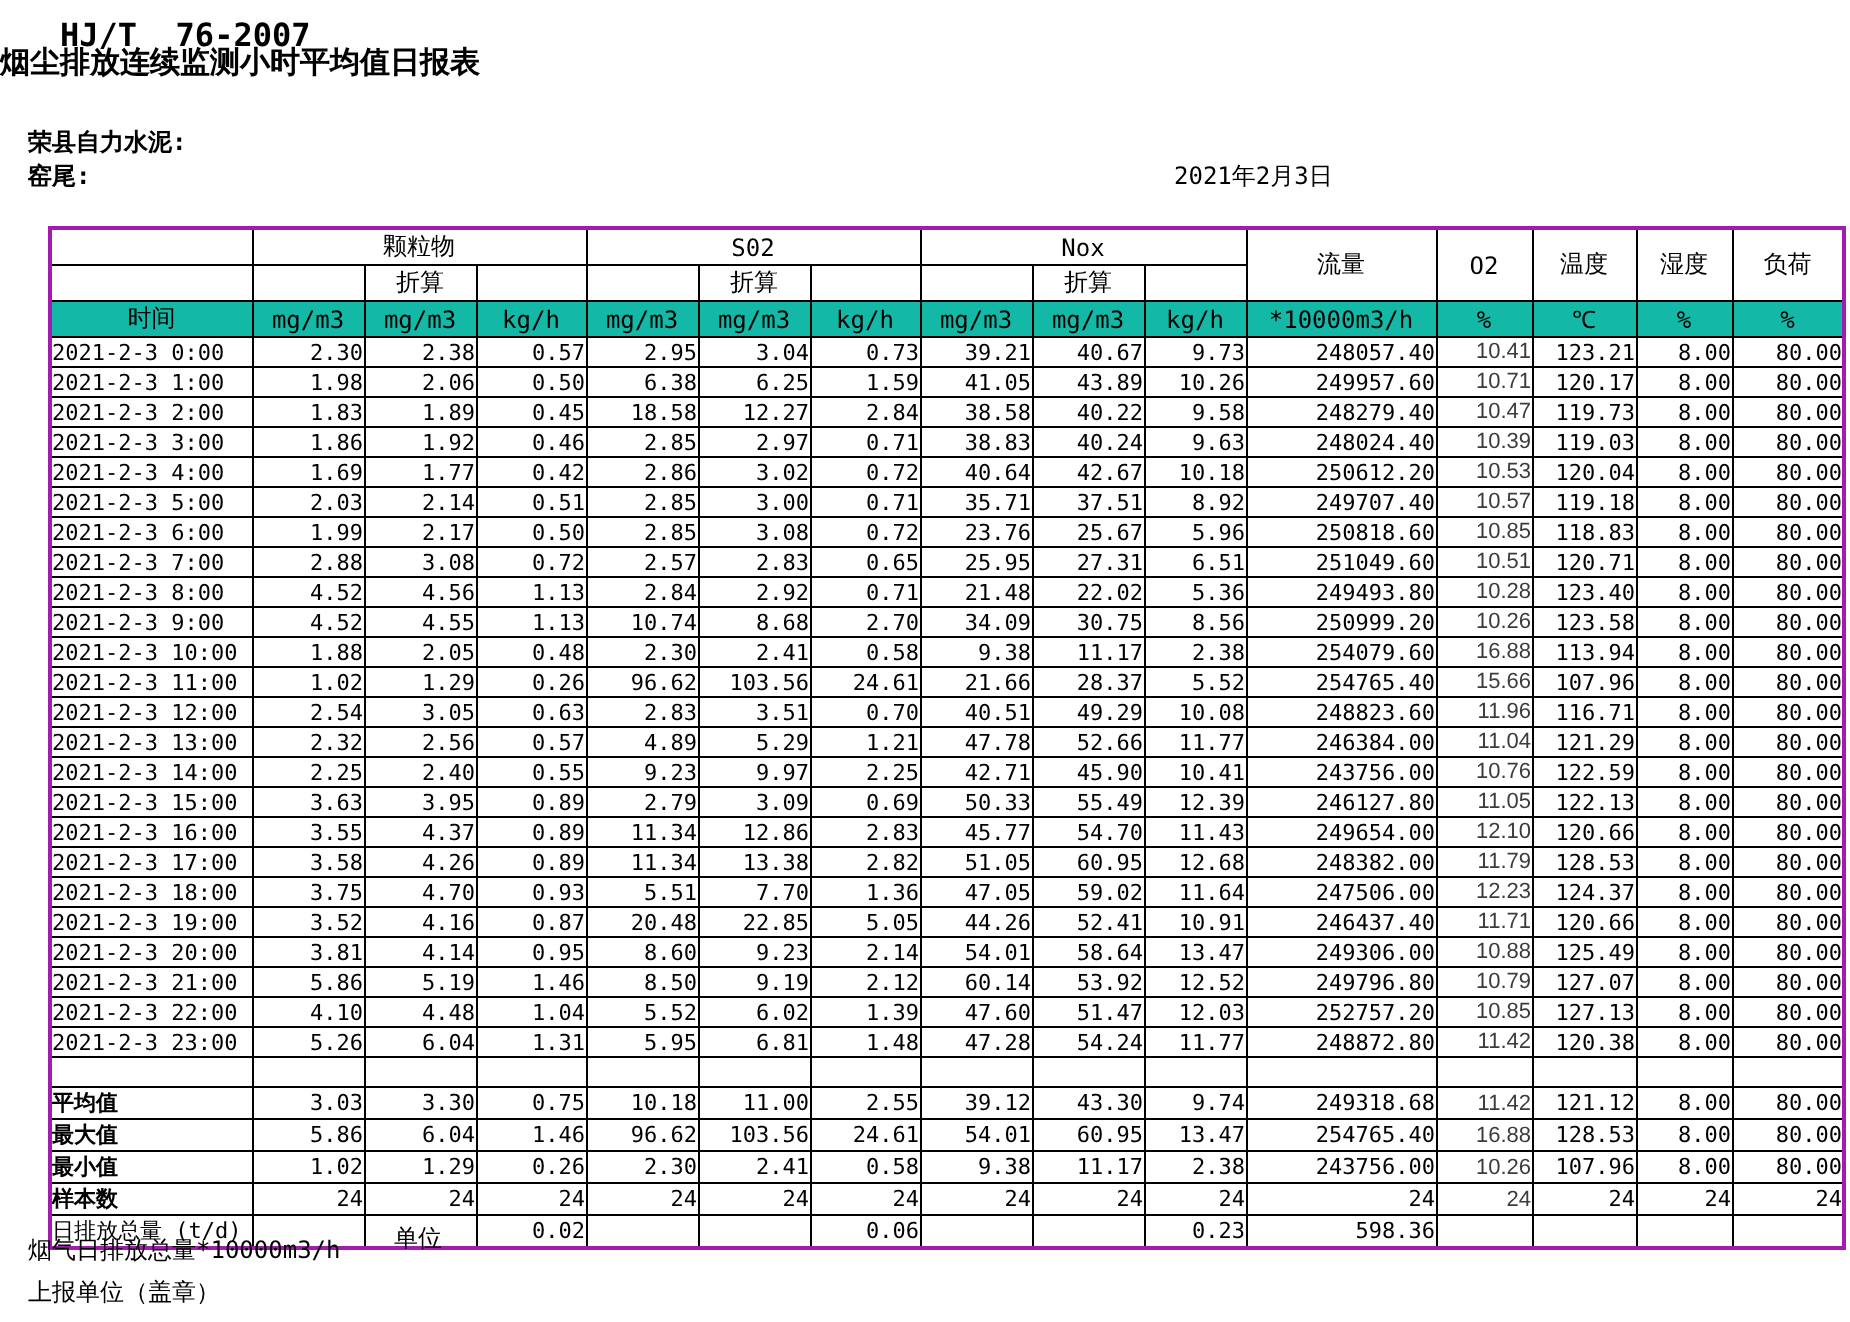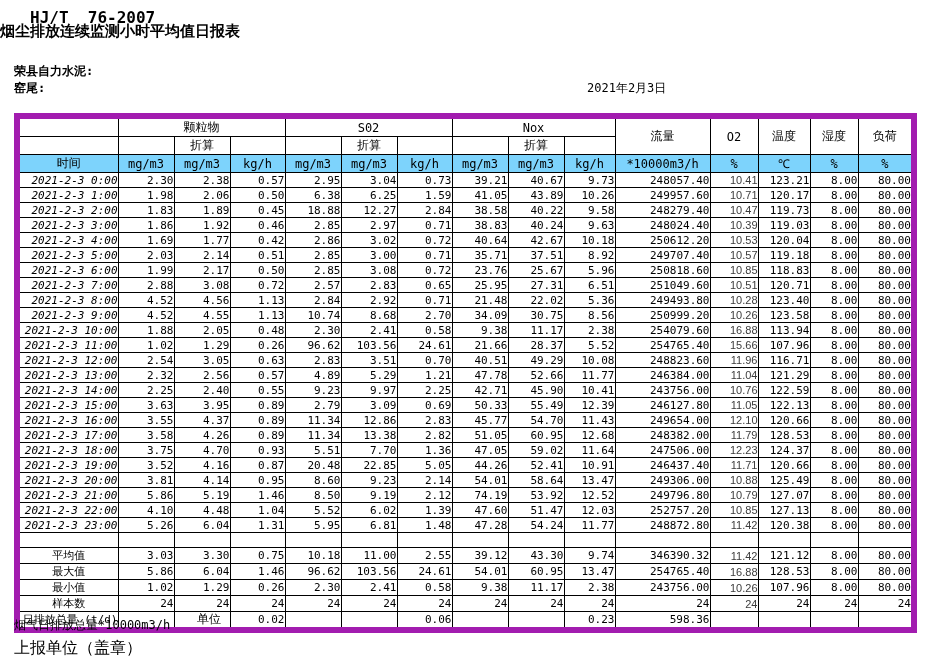--- a/index.html
+++ b/index.html
@@ -8,42 +8,42 @@
     font-family:"DejaVu Sans Mono","Liberation Mono",monospace;
     position:relative;overflow:hidden;
   }
   .abs{position:absolute;white-space:pre;}
   #std{left:30px;top:8px;font-weight:bold;font-size:16px;}
   #title{left:0;top:22px;width:660px;text-align:left;font-weight:bold;font-size:15px;}
   #company{left:14px;top:63px;font-weight:bold;font-size:12px;}
   #station{left:14px;top:80px;font-weight:bold;font-size:12px;}
   #date{left:560px;top:80px;font-size:12px;margin-left:27px;}
   #f1{left:14px;top:617px;font-size:12px;}
-  #f2{left:14px;top:638px;font-size:16px;}
+  #f2{left:14px;top:638px;font-size:12px;}
   #f3{left:197px;top:611px;font-size:12px;}
 
   table#report-table{
     border-collapse:collapse;table-layout:fixed;
-    position:absolute;left:14px;top:113px;
-    border:6px solid #a21caf;
+    position:absolute;left:24px;top:113px;
+    border:2px solid #a21caf;
   }
   #report-table td{
     border:1px solid #000;font-size:11px;padding:0;
     overflow:hidden;white-space:nowrap;vertical-align:middle;
   }
   #report-table thead td{text-align:center;font-size:12px;}
   #report-table thead tr{height:14px;}
   #report-table tbody tr{height:15px;}
-  tr.green td{background:#7dd3fc;border-bottom:2px solid #000;font-size:11px;}
-  td.timecell{text-align:right;padding-right:2px;font-style:italic;}
+  tr.green td{background:#14b8a6;border-bottom:2px solid #000;font-size:11px;}
+  td.timecell{text-align:left;padding-right:2px;}
   td.num{text-align:right;padding-right:8px;}
   tr.sumrow{height:14px;}
   tr.sumrow td.num{padding-right:3px;}
-  td.sumlabel{text-align:center;padding-right:2px;font-size:12px;}
-  td.totlabel{text-align:right;padding-left:0;font-size:12px;overflow:visible;margin-top:34px;}
+  td.sumlabel{text-align:left;padding-right:2px;font-size:12px;font-weight:bold;}
+  td.totlabel{text-align:left;padding-left:0;font-size:12px;overflow:visible;margin-top:34px;}
   td.o2col{font-family:"Liberation Sans",sans-serif;font-size:10px;color:#3c3c3c;}
   tr.spacer{height:19px;}
 </style>
 </head>
 <body>
 
 <div id="std" class="abs">HJ/T  76-2007</div>
 <div id="title" class="abs">烟尘排放连续监测小时平均值日报表</div>
 <div id="company" class="abs">荣县自力水泥:</div>
 <div id="station" class="abs">窑尾:</div>
@@ -142,21 +142,21 @@
         <td class="num o2col">10.71</td>
         <td class="num">120.17</td>
         <td class="num">8.00</td>
         <td class="num">80.00</td>
       </tr>
       <tr>
         <td class="timecell">2021-2-3 2:00</td>
         <td class="num">1.83</td>
         <td class="num">1.89</td>
         <td class="num">0.45</td>
-        <td class="num">18.88</td>
+        <td class="num">18.58</td>
         <td class="num">12.27</td>
         <td class="num">2.84</td>
         <td class="num">38.58</td>
         <td class="num">40.22</td>
         <td class="num">9.58</td>
         <td class="num">248279.40</td>
         <td class="num o2col">10.47</td>
         <td class="num">119.73</td>
         <td class="num">8.00</td>
         <td class="num">80.00</td>
@@ -468,21 +468,21 @@
         <td class="num">80.00</td>
       </tr>
       <tr>
         <td class="timecell">2021-2-3 21:00</td>
         <td class="num">5.86</td>
         <td class="num">5.19</td>
         <td class="num">1.46</td>
         <td class="num">8.50</td>
         <td class="num">9.19</td>
         <td class="num">2.12</td>
-        <td class="num">74.19</td>
+        <td class="num">60.14</td>
         <td class="num">53.92</td>
         <td class="num">12.52</td>
         <td class="num">249796.80</td>
         <td class="num o2col">10.79</td>
         <td class="num">127.07</td>
         <td class="num">8.00</td>
         <td class="num">80.00</td>
       </tr>
       <tr>
         <td class="timecell">2021-2-3 22:00</td>
@@ -539,21 +539,21 @@
         <td class="sumlabel">平均值</td>
         <td class="num">3.03</td>
         <td class="num">3.30</td>
         <td class="num">0.75</td>
         <td class="num">10.18</td>
         <td class="num">11.00</td>
         <td class="num">2.55</td>
         <td class="num">39.12</td>
         <td class="num">43.30</td>
         <td class="num">9.74</td>
-        <td class="num">346390.32</td>
+        <td class="num">249318.68</td>
         <td class="num o2col">11.42</td>
         <td class="num">121.12</td>
         <td class="num">8.00</td>
         <td class="num">80.00</td>
       </tr>
       <tr class="sumrow">
         <td class="sumlabel">最大值</td>
         <td class="num">5.86</td>
         <td class="num">6.04</td>
         <td class="num">1.46</td>

